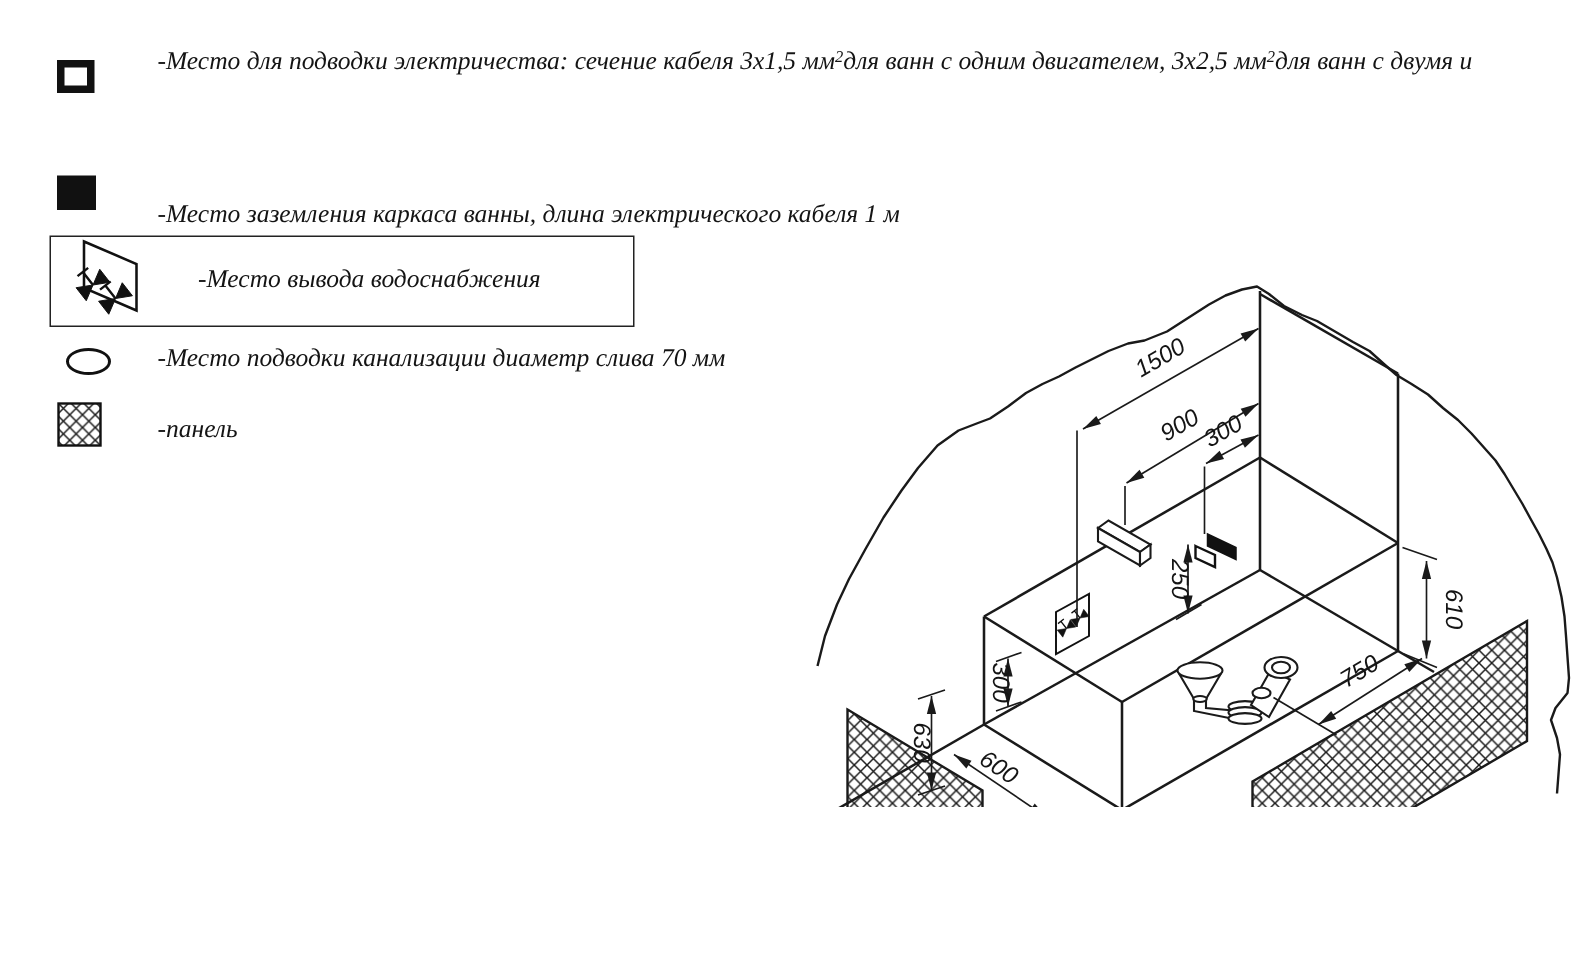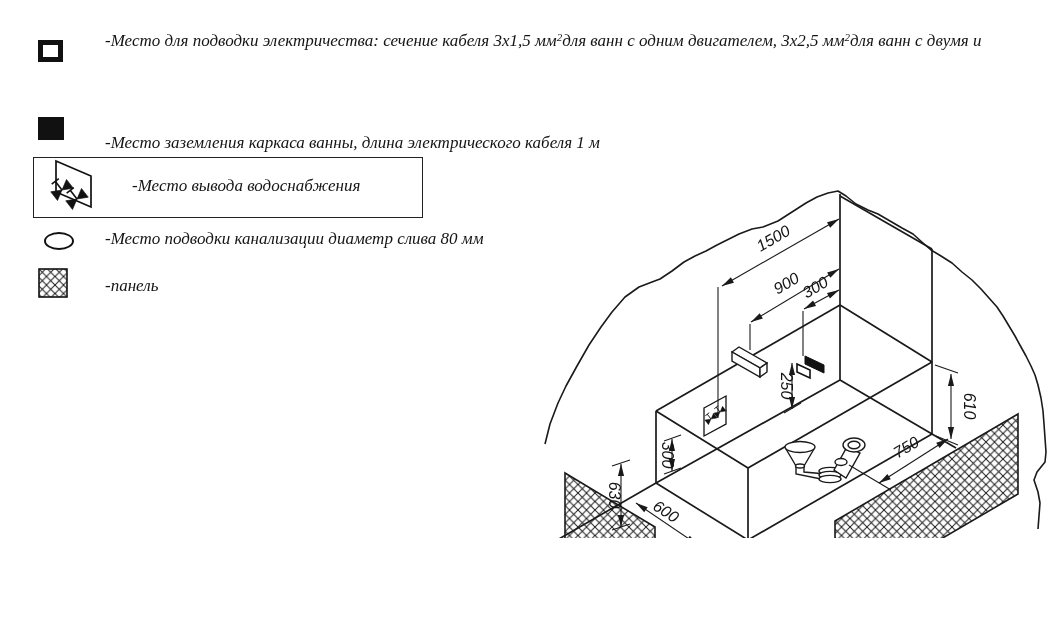--- a/index.html
+++ b/index.html
@@ -53,21 +53,21 @@
       <svg class="absvg" style="left:40px;top:156px;" width="58" height="60" viewBox="0 0 58 60">
         <polygon points="16,5 51,20 51,51 16,36" fill="#fff" stroke="#111" stroke-width="1.7"></polygon>
         <use href="#valve" transform="translate(22,34) rotate(-38)"></use>
         <use href="#valve" transform="translate(37,43) rotate(-38)"></use>
       </svg>
       <div class="ltxt" style="left:120px;top:176px;margin-left:12px;">-Место вывода водоснабжения</div>
     </div>
 
     <div>
       <div class="sym-sewer"></div>
-      <div class="ltxt" style="left:105px;top:229px;">-Место подводки канализации диаметр слива 80 мм</div>
+      <div class="ltxt" style="left:105px;top:229px;">-Место подводки канализации диаметр слива 70 мм</div>
     </div>
 
     <div>
       <svg class="absvg" style="left:38px;top:268px;" width="30" height="30" viewBox="0 0 30 30">
         <rect x="1" y="1" width="28" height="28" fill="url(#xh)" stroke="#111" stroke-width="1.6"></rect>
       </svg>
       <div class="ltxt" style="left:105px;top:276px;font-style:italic;">-панель</div>
     </div>
   </div>
 

